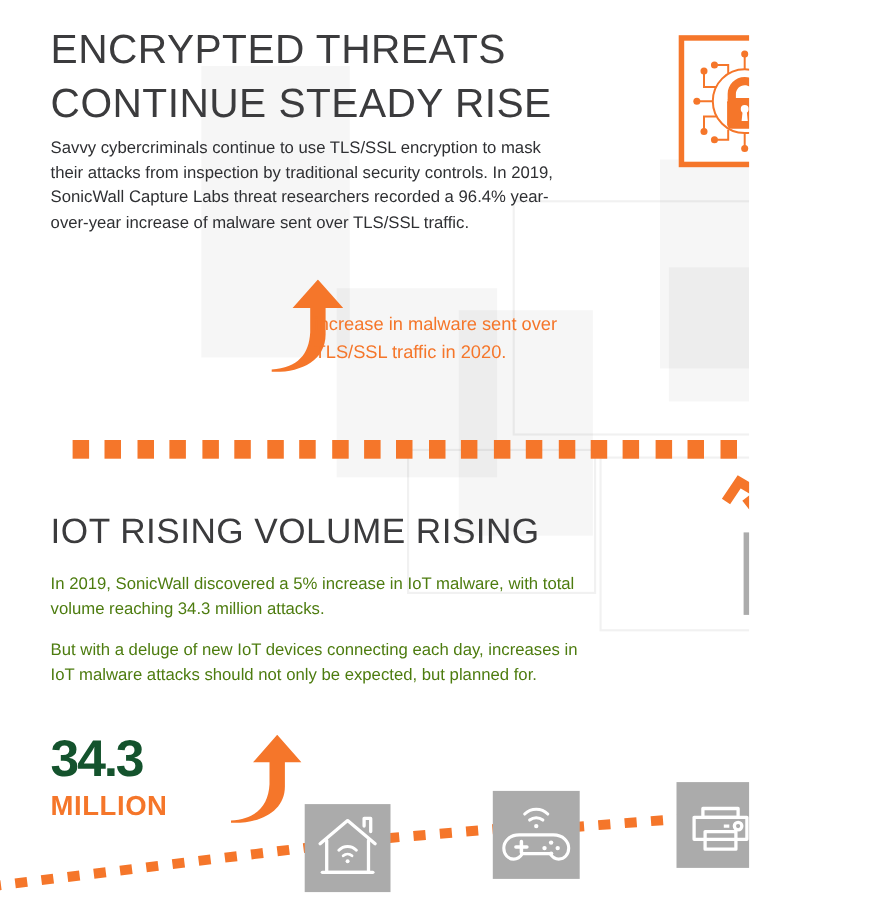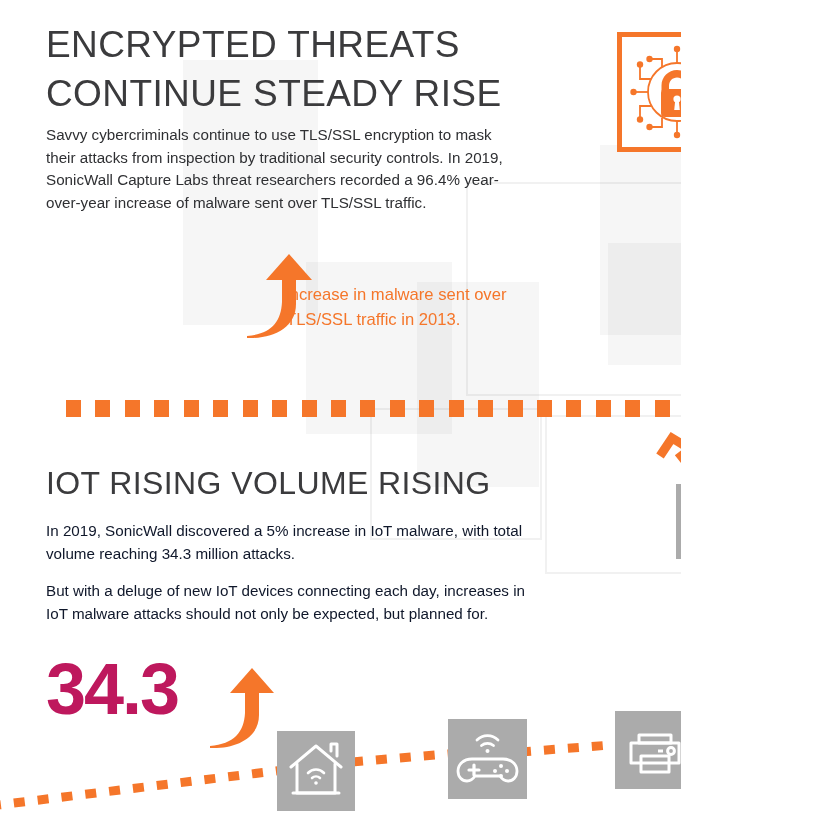--- a/index.html
+++ b/index.html
@@ -59,28 +59,28 @@
   }
 
   
   .h-title2{
     position:absolute;left:46px;top:462px;width:540px;
     font-size:32px;line-height:42px;letter-spacing:.4px;
     color:#3b3b3d;font-weight:400;
   }
   .body-copy2{
     position:absolute;left:46px;top:520px;width:492px;
-    font-size:15.2px;line-height:22.5px;color:#0f172a;
+    font-size:15.2px;line-height:22.5px;color:#4d7c0f;
   }
   .body-copy2 p{margin:0 0 15px 0;}
 
   
   .stat2{position:absolute;left:46px;top:660px;}
   .stat2-num{
-    font-size:72px;line-height:58px;font-weight:700;color:#be185d;
+    font-size:47px;line-height:58px;font-weight:700;color:#14532d;
     letter-spacing:-2px;
   }
   .stat2-sub{
     font-size:25px;line-height:30px;font-weight:700;color:#F5762A;
     letter-spacing:.5px;
   }
   .arrow2{position:absolute;left:160px;top:8px;width:78px;height:82px;}
 
   
   .tile{position:absolute;background:#ABABAB;}
@@ -153,21 +153,21 @@
         </g>
       </svg>
     </div>
 
     <div class="stat1">
       <div class="arrow1">
         <svg viewBox="0 0 82 86" xmlns="http://www.w3.org/2000/svg">
           <path fill="#F5762A" d="M6 82 C30 80 40 68 41 48 L41 26 L25 26 L48 0 L71 26 L55 26 L55 50 C55 74 32 85 6 84 Z"></path>
         </svg>
       </div>
-      <div class="stat1-cap">increase in malware sent over TLS/SSL traffic in 2013.</div>
+      <div class="stat1-cap">increase in malware sent over TLS/SSL traffic in 2020.</div>
     </div>
   </div>
 
   <div class="divider" id="divider">
       <div class="dash" style="left: 0px;"></div>
       <div class="dash" style="left: 29.44px;"></div>
       <div class="dash" style="left: 58.88px;"></div>
       <div class="dash" style="left: 88.32px;"></div>
       <div class="dash" style="left: 117.76px;"></div>
       <div class="dash" style="left: 147.2px;"></div>
@@ -195,20 +195,21 @@
   <div>
     <div class="h-title2">IOT RISING VOLUME RISING</div>
 
     <div class="body-copy2">
       <p>In 2019, SonicWall discovered a 5% increase in IoT malware, with total volume reaching 34.3 million attacks.</p>
       <p>But with a deluge of new IoT devices connecting each day, increases in IoT malware attacks should not only be expected, but planned for.</p>
     </div>
 
     <div class="stat2">
       <div class="stat2-num">34.3</div>
+      <div class="stat2-sub">MILLION</div>
       <div class="arrow2">
         <svg viewBox="0 0 78 82" xmlns="http://www.w3.org/2000/svg">
           <path fill="#F5762A" d="M4 78 C28 76 38 64 39 45 L39 25 L24 25 L46 0 L68 25 L53 25 L53 47 C53 70 30 81 4 80 Z"></path>
         </svg>
       </div>
     </div>
 
     <div class="path-layer">
       <svg width="813" height="823" viewBox="0 0 813 823" xmlns="http://www.w3.org/2000/svg">
         <g stroke="#F5762A" stroke-width="9" fill="none" stroke-dasharray="11 13" stroke-linecap="butt">

